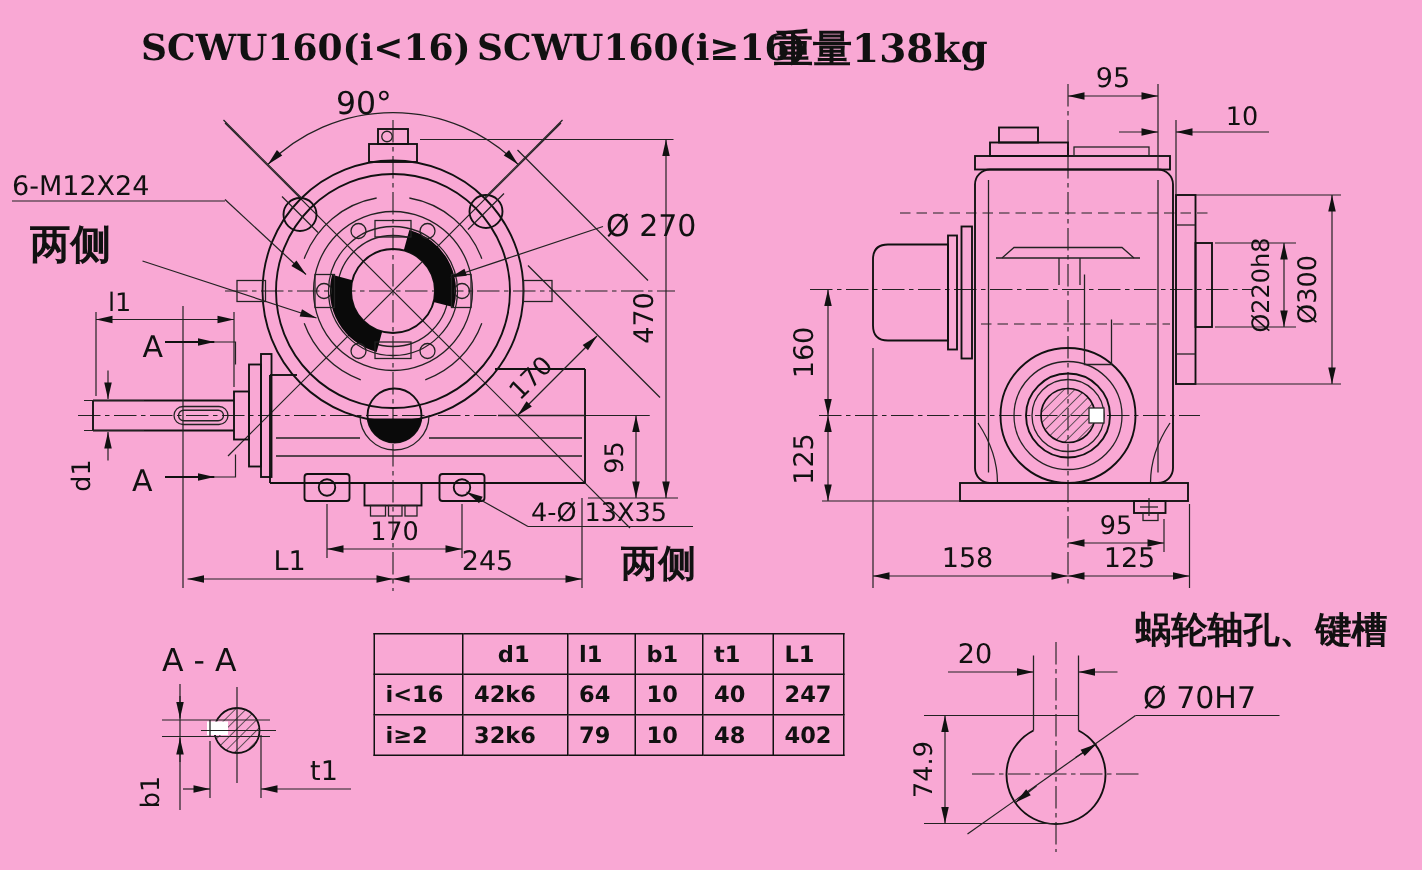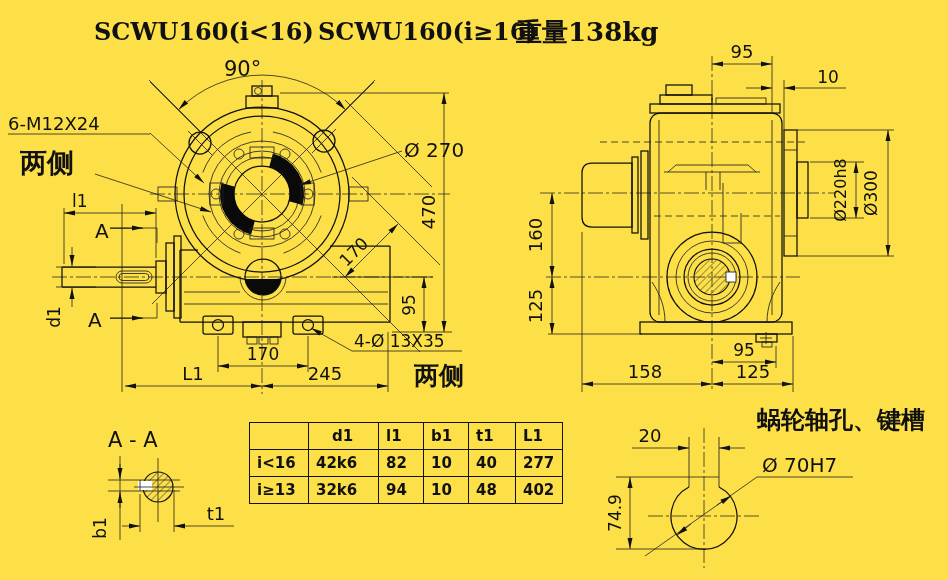--- a/index.html
+++ b/index.html
@@ -1,16 +1,16 @@
 <!DOCTYPE html>
 <html><head>
 <meta charset="utf-8">
 <style>
   html,body{margin:0;padding:0;background:#fff;}
-  #page{position:relative;width:948px;height:580px;background:#fde047;overflow:hidden;
+  #page{position:relative;width:948px;height:580px;background:#f9a8d4;overflow:hidden;
         font-family:"DejaVu Sans",sans-serif;color:#111;}
   svg{position:absolute;left:0;top:0;}
   svg text{fill:#111;font-family:"DejaVu Sans",sans-serif;}
   .o  {stroke:#111;stroke-width:1.25;fill:none;}
   .o2 {stroke:#222;stroke-width:0.85;fill:none;}
   .d  {stroke:#222;stroke-width:0.8;fill:none;}
   .cl {stroke:#222;stroke-width:0.75;fill:none;stroke-dasharray:15 3 3 3;}
   .hd {stroke:#222;stroke-width:0.8;fill:none;stroke-dasharray:7 4;}
   .blk{fill:#0a0a0a;stroke:none;}
   .wht{fill:#fff;stroke:none;}
@@ -318,29 +318,29 @@
       <th></th>
       <th>d1</th>
       <th>l1</th>
       <th>b1</th>
       <th>t1</th>
       <th>L1</th>
     </tr>
     <tr>
       <td>i&lt;16</td>
       <td>42k6</td>
-      <td>82</td>
+      <td>64</td>
       <td>10</td>
       <td>40</td>
-      <td>277</td>
+      <td>247</td>
     </tr>
     <tr>
-      <td>i≥13</td>
+      <td>i≥2</td>
       <td>32k6</td>
-      <td>94</td>
+      <td>79</td>
       <td>10</td>
       <td>48</td>
       <td>402</td>
     </tr>
   </tbody>
       </table>
 </div>
 </div>
 
 </body></html>

